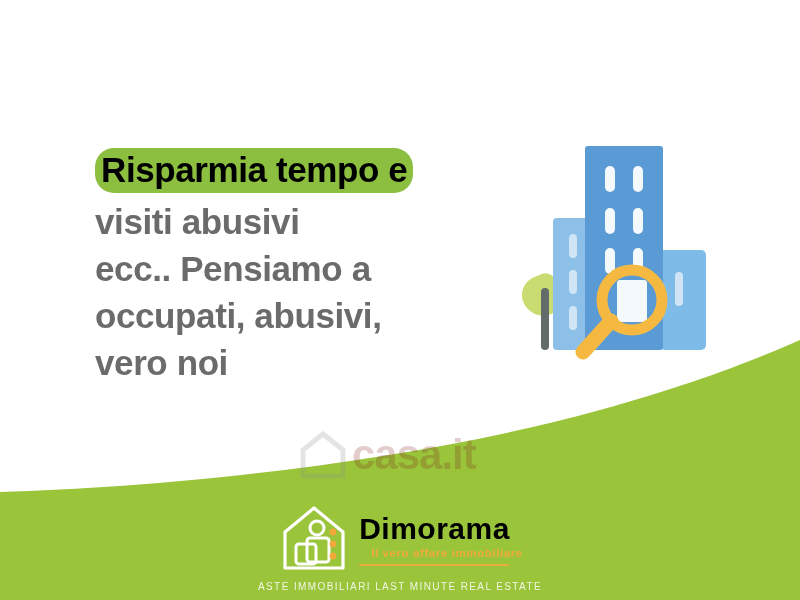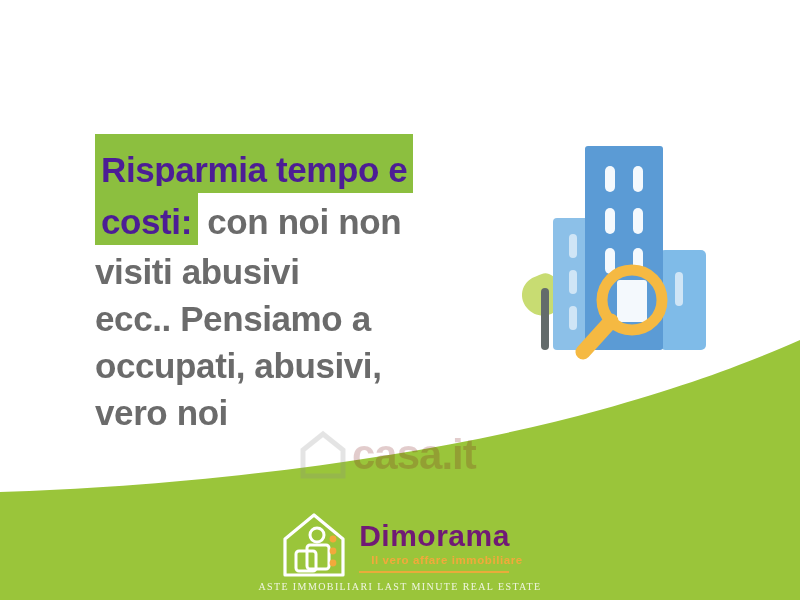--- a/index.html
+++ b/index.html
@@ -37,23 +37,24 @@
     display: block;
     font-size: 35px;
     line-height: 47px;
     font-weight: bold;
     letter-spacing: -0.4px;
     color: #6b6b6b;
     white-space: nowrap;
   }
   .hl-hi {
     background: #8cbf3f;
-    color: #4c1d95;
-    padding: 16px 6px 4px 6px;
+    color: #000000;
+    padding: 2px 6px 4px 6px;
     box-decoration-break: clone;
+    border-radius: 19px;
     -webkit-box-decoration-break: clone;
   }
   .hl-rest {
     color: #6b6b6b;
   }
   .hl-line.l1 { margin-bottom: 5px; }
   .hl-line.l2 { margin-bottom: 3px; }
 
   
   .illustration {
@@ -101,21 +102,21 @@
   }
   .logo-words {
     display: flex;
     flex-direction: column;
     align-items: flex-start;
     margin-top: 4px;
   }
   .logo-name {
     font-size: 30px;
     font-weight: bold;
-    color: #701a75;
+    color: #000000;
     letter-spacing: 0.5px;
     line-height: 1;
     text-align: right;
   }
   .logo-tag {
     font-size: 11.5px;
     font-weight: bold;
     color: #f2a93b;
     letter-spacing: 0.6px;
     margin-top: 4px;
@@ -123,43 +124,39 @@
     margin-left: 12px;
   }
   .logo-underline {
     width: 150px;
     height: 2px;
     background: #f2a93b;
     margin-top: 5px;
     opacity: 0.9;
   }
   .logo-sub {
-    margin-top: 0;
+    margin-top: 7px;
     font-size: 10px;
     color: #f0f5e2;
     letter-spacing: 1.4px;
     white-space: nowrap;
-    font-family: Liberation Serif, serif;
   }
 </style>
 </head>
 <body>
 
 <div class="banner">
 
   <svg class="swoosh-layer" viewBox="0 0 800 600" preserveAspectRatio="none">
     <path d="M0,492 C180,487 420,460 600,410 C690,385 750,362 800,340 L800,600 L0,600 Z" fill="#9ac53a"></path>
   </svg>
 
   <div class="headline">
     <span class="hl-line l1">
       <span class="hl-hi">Risparmia tempo e</span>
-    </span>
-    <span class="hl-line l2">
-      <span class="hl-hi">costi:</span><span class="hl-rest"> con noi non</span>
     </span>
     <span class="hl-line">visiti abusivi</span>
     <span class="hl-line">ecc.. Pensiamo a</span>
     <span class="hl-line">occupati, abusivi,</span>
     <span class="hl-line">vero noi</span>
   </div>
 
   <svg class="illustration" viewBox="0 0 230 255">
 
     <g>

